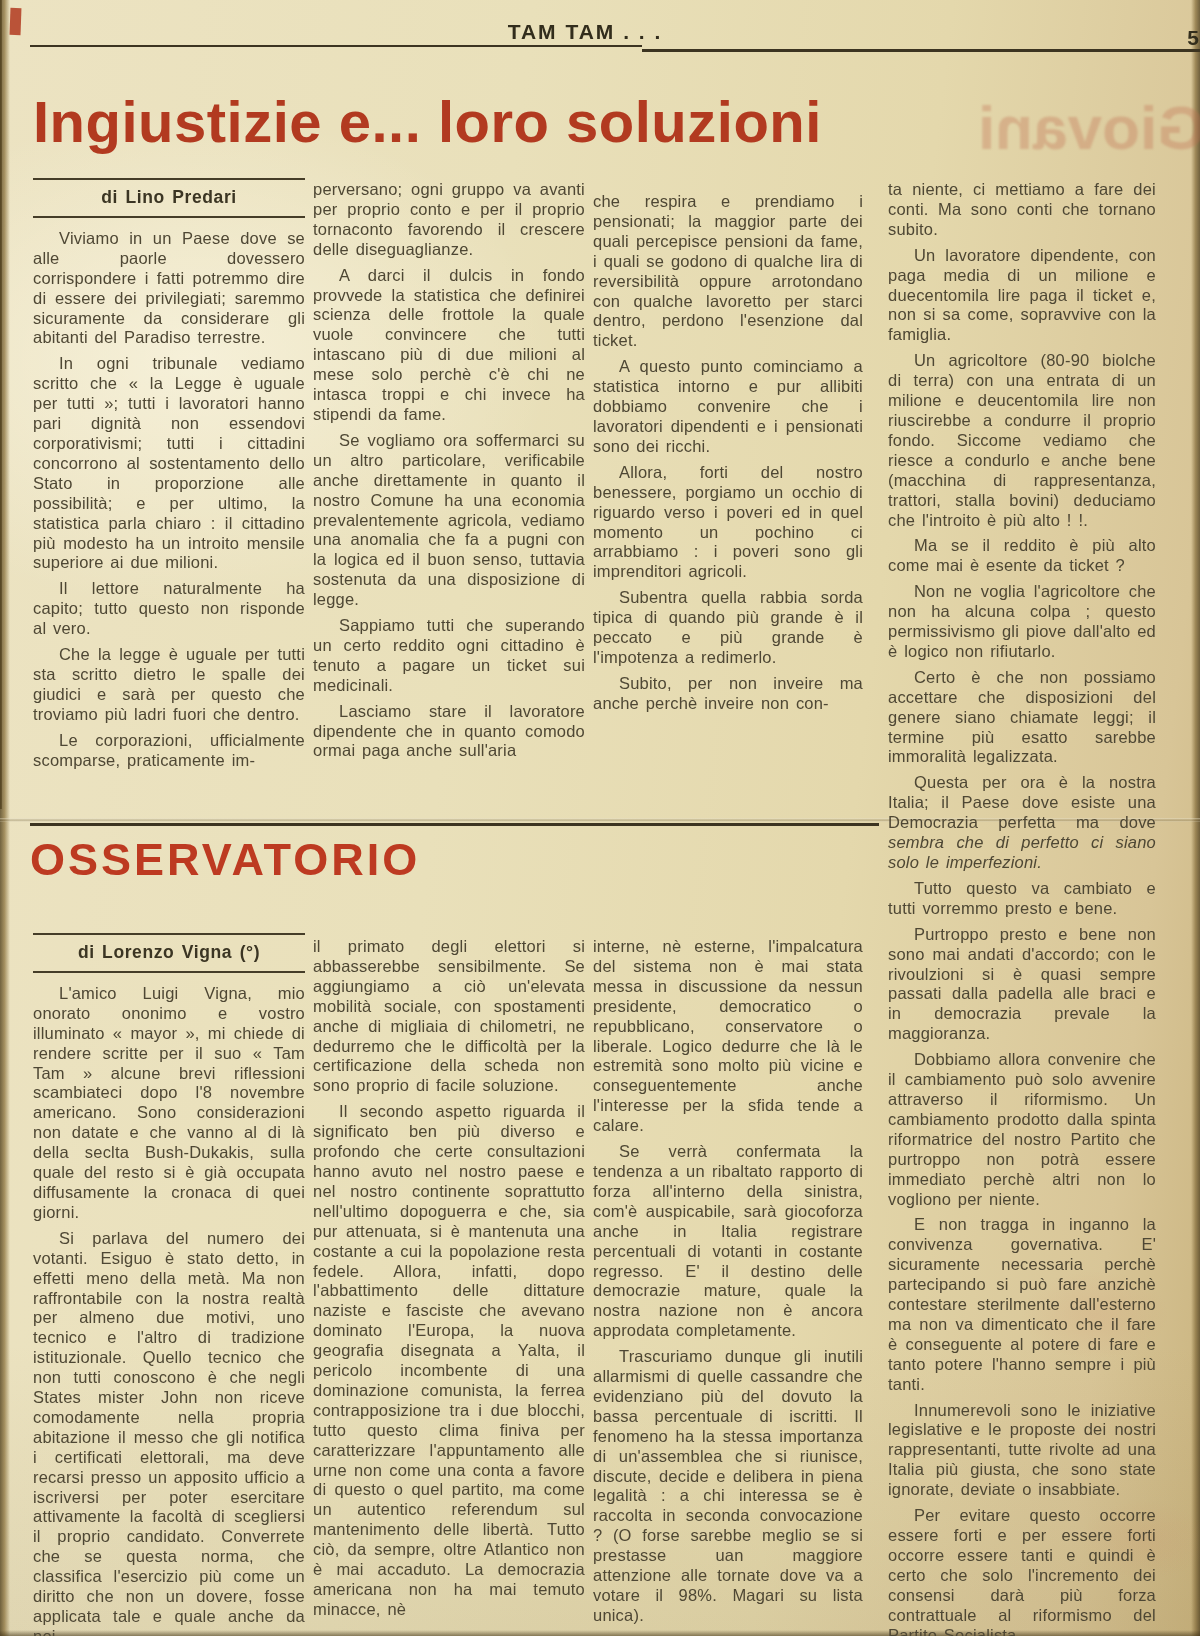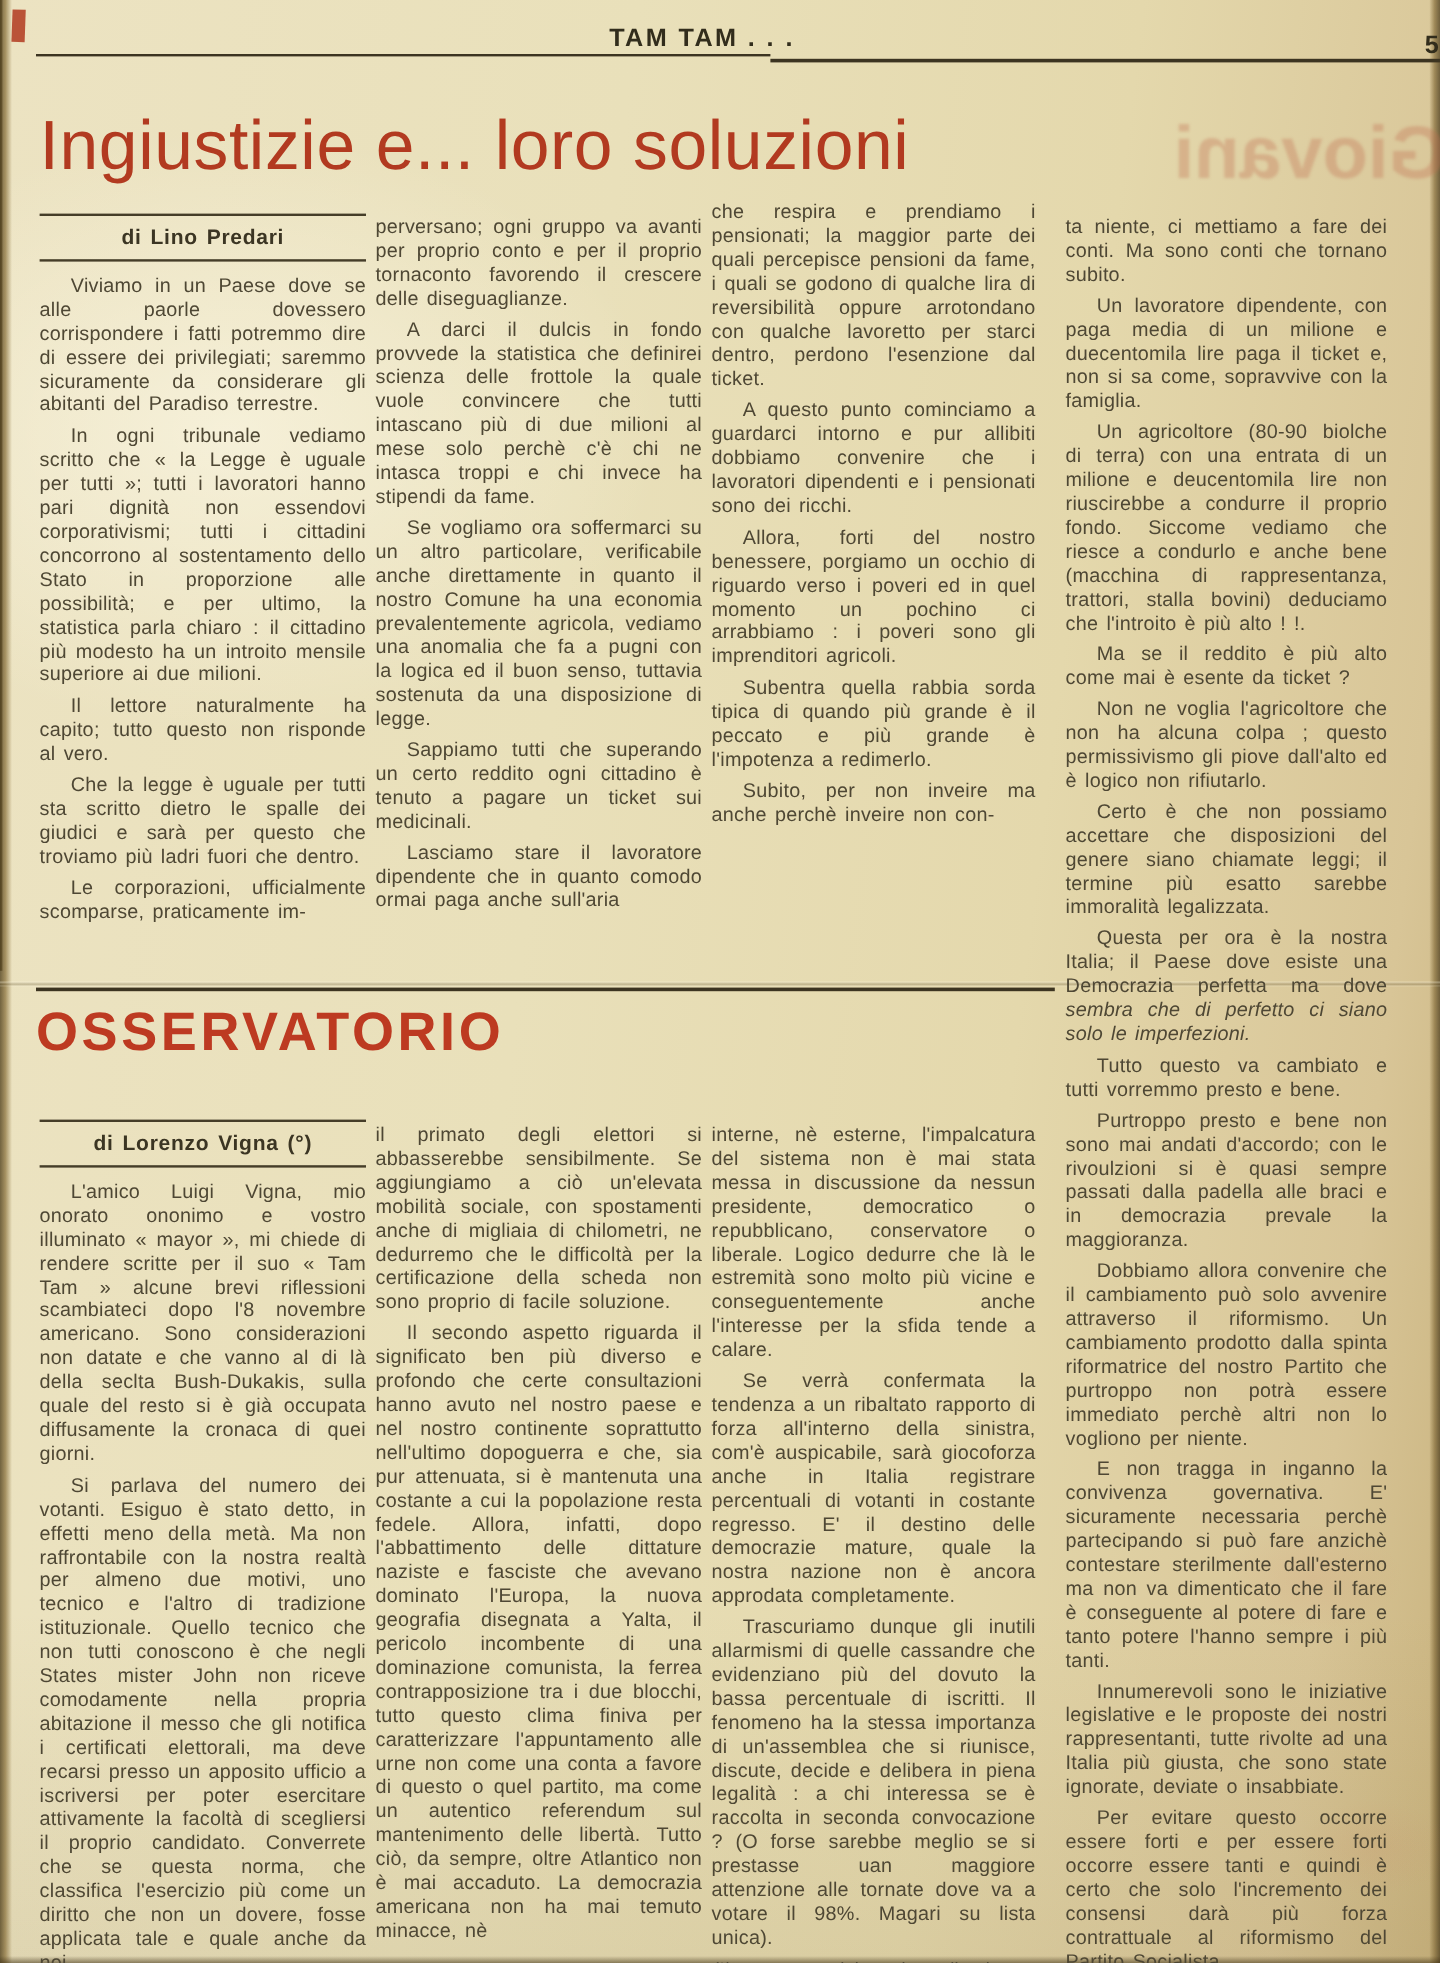--- a/index.html
+++ b/index.html
@@ -29,21 +29,21 @@
 
   .masthead{position:absolute;left:0;top:20px;width:1170px;text-align:center;
     font-size:21px;font-weight:bold;letter-spacing:2px;color:#322d1c;}
   .page-number{position:absolute;right:1px;top:26px;font-size:21px;font-weight:bold;color:#322d1c;}
   .rule{position:absolute;background:#3c3421;}
   .rule-header-left{left:30px;top:45px;width:612px;height:2px;}
   .rule-header-right{left:642px;top:49px;width:558px;height:3px;}
   .rule-section{left:30px;top:823px;width:849px;height:3px;}
   .divider-vertical{left:878px;top:823px;width:2px;height:809px;background:#4d422c;}
 
-  .headline{position:absolute;left:33px;top:88px;font-size:58px;font-weight:normal;
+  .headline{position:absolute;left:33px;top:88px;font-size:58px;font-weight:bold;
     color:#b23a20;letter-spacing:.5px;white-space:nowrap;}
   .ghost{position:absolute;left:978px;top:92px;font-size:62px;font-weight:bold;
     color:rgba(193,112,82,.34);transform:scaleX(-1);filter:blur(1.2px);white-space:nowrap;}
   .osservatorio-title{position:absolute;left:30px;top:834px;width:848px;text-align:left;
     font-size:45px;font-weight:bold;color:#bd3a21;letter-spacing:3px;}
 
   .col{position:absolute;text-align:justify;font-size:16.5px;line-height:19.9px;
     letter-spacing:.2px;word-spacing:2px;color:#4e4734;}
   .col p{text-indent:26px;margin:0 0 6px 0;}
   .cont-first p:first-child{text-indent:0 !important;}
@@ -52,21 +52,21 @@
     text-align:center;font-weight:bold;font-size:17.5px;letter-spacing:.6px;color:#3b3523;
     padding:8px 0;margin-bottom:11px;}
 
   .p-mixed{text-indent:26px;margin:0 0 6px 0;}
   .p-mixed em{font-style:italic;}
 
   .footnote{font-size:15px;font-style:italic;margin-top:5px;line-height:19px;color:#4e4734;}
 
   .col1{left:33px;top:178px;width:272px;}
   .col2{left:313px;top:180px;width:272px;}
-  .col3{left:593px;top:168px;width:270px;}
+  .col3{left:593px;top:192px;width:270px;}
   .col4{left:888px;top:180px;width:268px;}
   .bcol1{left:33px;top:933px;width:272px;}
   .bcol2{left:313px;top:937px;width:272px;}
   .bcol3{left:593px;top:937px;width:270px;}
 </style>
 </head>
 <body>
 
 <div class="page">
   <div class="edge-left"></div>
@@ -102,21 +102,21 @@
         <p>A darci il dulcis in fondo provvede la statistica che definirei scienza delle frottole la quale vuole convincere che tutti intascano più di due milioni al mese solo perchè c'è chi ne intasca troppi e chi invece ha stipendi da fame.</p>
         <p>Se vogliamo ora soffermarci su un altro particolare, verificabile anche direttamente in quanto il nostro Comune ha una economia prevalentemente agricola, vediamo una anomalia che fa a pugni con la logica ed il buon senso, tuttavia sostenuta da una disposizione di legge.</p>
         <p>Sappiamo tutti che superando un certo reddito ogni cittadino è tenuto a pagare un ticket sui medicinali.</p>
         <p>Lasciamo stare il lavoratore dipendente che in quanto comodo ormai paga anche sull'aria</p>
       </div>
   </div>
 
   <div class="col col3">
     <div class="cont-first">
         <p>che respira e prendiamo i pensionati; la maggior parte dei quali percepisce pensioni da fame, i quali se godono di qualche lira di reversibilità oppure arrotondano con qualche lavoretto per starci dentro, perdono l'esenzione dal ticket.</p>
-        <p>A questo punto cominciamo a guardarci intorno e pur allibiti dobbiamo convenire che i lavoratori dipendenti e i pensionati sono dei ricchi.</p>
+        <p>A questo punto cominciamo a statistica intorno e pur allibiti dobbiamo convenire che i lavoratori dipendenti e i pensionati sono dei ricchi.</p>
         <p>Allora, forti del nostro benessere, porgiamo un occhio di riguardo verso i poveri ed in quel momento un pochino ci arrabbiamo : i poveri sono gli imprenditori agricoli.</p>
         <p>Subentra quella rabbia sorda tipica di quando più grande è il peccato e più grande è l'impotenza a redimerlo.</p>
         <p>Subito, per non inveire ma anche perchè inveire non con-</p>
       </div>
   </div>
 
   <div class="col col4">
     <div class="cont-first">
         <p>ta niente, ci mettiamo a fare dei conti. Ma sono conti che tornano subito.</p>
         <p>Un lavoratore dipendente, con paga media di un milione e duecentomila lire paga il ticket e, non si sa come, sopravvive con la famiglia.</p>

